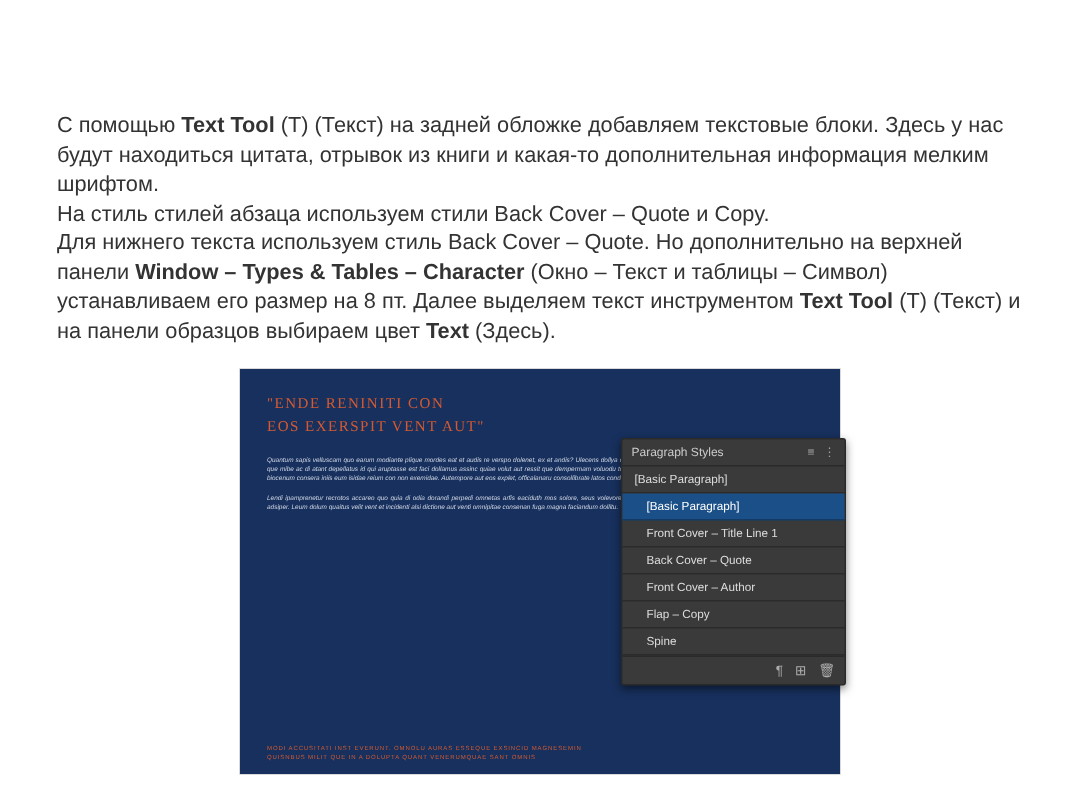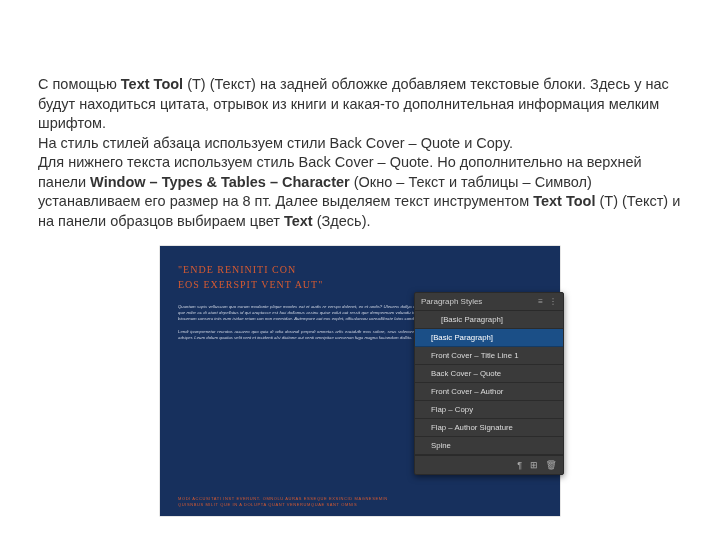--- a/index.html
+++ b/index.html
@@ -75,21 +75,21 @@
     align-items: center;
     justify-content: space-between;
     padding: 4px 6px;
     border-bottom: 1px solid #2a2a2a;
     font-size: 8px;
     color: #ccc;
   }
   .panel-header .icons { display: flex; gap: 6px; }
   .panel-header .icons span { cursor: default; opacity: 0.7; }
   .style-row {
-    padding: 4px 26px;
+    padding: 4px 8px;
     border-bottom: 1px solid rgba(0,0,0,0.25);
     font-size: 7.8px;
     color: #ddd;
   }
   .style-row.sub { padding-left: 16px; }
   .style-row.selected {
     background: #1b4f87;
     color: #fff;
   }
   .panel-footer {
@@ -138,21 +138,20 @@
         <span>⋮</span>
       </span>
     </div>
     <div id="style-list">
         <div class="style-row">[Basic Paragraph]</div>
         <div class="style-row sub selected">[Basic Paragraph]</div>
         <div class="style-row sub">Front Cover – Title Line 1</div>
         <div class="style-row sub">Back Cover – Quote</div>
         <div class="style-row sub">Front Cover – Author</div>
         <div class="style-row sub">Flap – Copy</div>
-        <div class="style-row sub">Flap – Author Signature</div>
         <div class="style-row sub">Spine</div>
       </div>
     <div class="panel-footer">
       <span>¶</span>
       <span>⊞</span>
       <span>🗑</span>
     </div>
   </div>
 </div>
 

